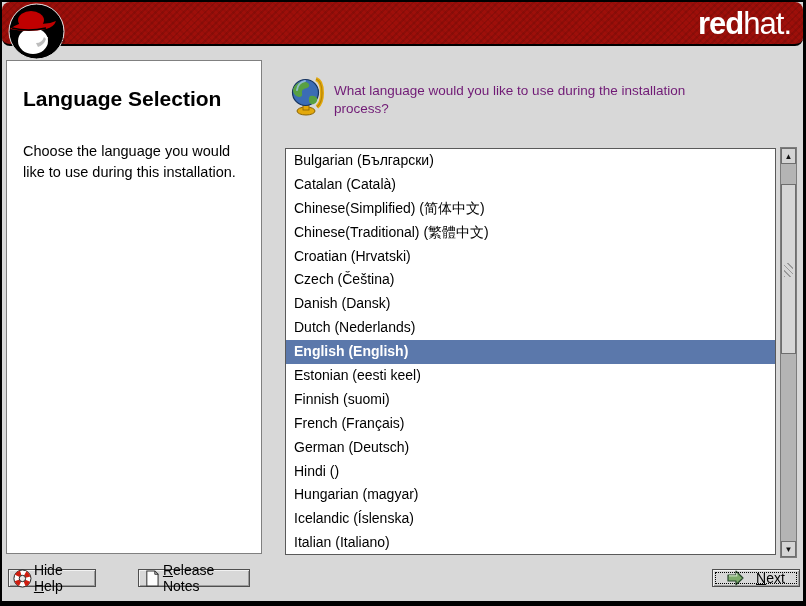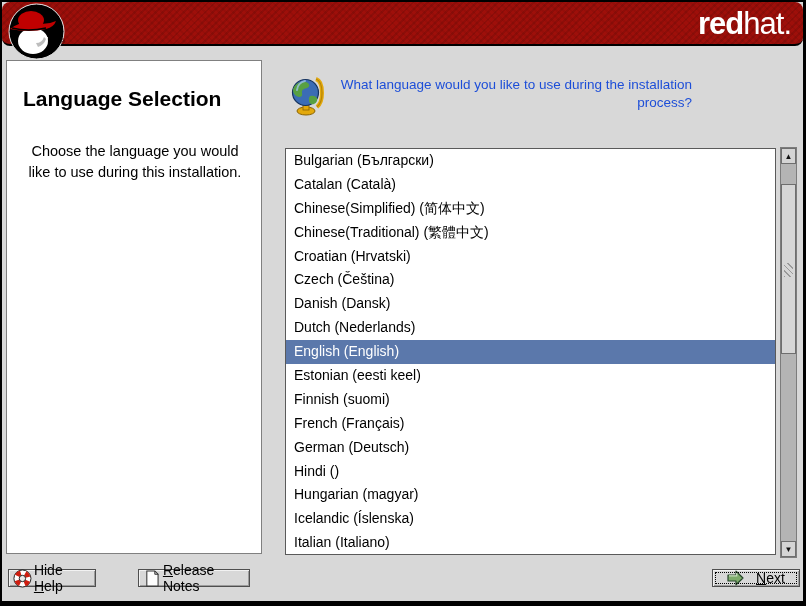--- a/index.html
+++ b/index.html
@@ -38,37 +38,37 @@
     font-size:7px; color:#1a0000;
   }
 
   
   .help-panel {
     position:absolute; left:4px; top:58px; width:256px; height:494px;
     background:#fff; border:1px solid #808080;
     padding:26px 14px 0 16px;
   }
   .help-title { font-size:21px; font-weight:bold; color:#000; letter-spacing:0; }
-  .help-body  { margin-top:30px; font-size:14.5px; line-height:1.42; color:#000;text-align:center; }
+  .help-body  { margin-top:30px; font-size:14.5px; line-height:1.42; color:#000; }
 
   
   .question-row { position:absolute; left:286px; top:74px; display:flex; }
   .globe-icon { width:38px; height:40px; flex:0 0 auto; }
-  .question-text { margin-left:8px; width:358px; font-size:13.5px; line-height:1.35; color:#1d4ed8;text-align:right; }
+  .question-text { margin-left:8px; margin-top:6px; width:358px; font-size:13.5px; line-height:1.35; color:#701a75; }
 
   
   .lang-list {
     position:absolute; left:283px; top:146px; width:491px; height:407px;
     background:#fff; border:1px solid #5a5a5a; overflow:hidden;
   }
   .lang-row {
     height:23.9px; line-height:23.9px; padding-left:8px;
     font-size:14px; color:#000; white-space:nowrap; cursor:default;
   }
-  .lang-row.selected { background: var(--sel-blue); color:#fff; }
+  .lang-row.selected { background: var(--sel-blue); color:#fff;font-weight:bold; }
 
   
   .scrollbar {
     position:absolute; left:778px; top:145px; width:17px; height:411px;
     background:#b4b4b4; border:1px solid #7c7c7c;
   }
   .sb-btn {
     position:absolute; left:0; width:15px; height:16px;
     background:#d4d4d4; border:1px solid #6e6e6e;
     color:#111; font-size:8px; line-height:15px; text-align:center;

